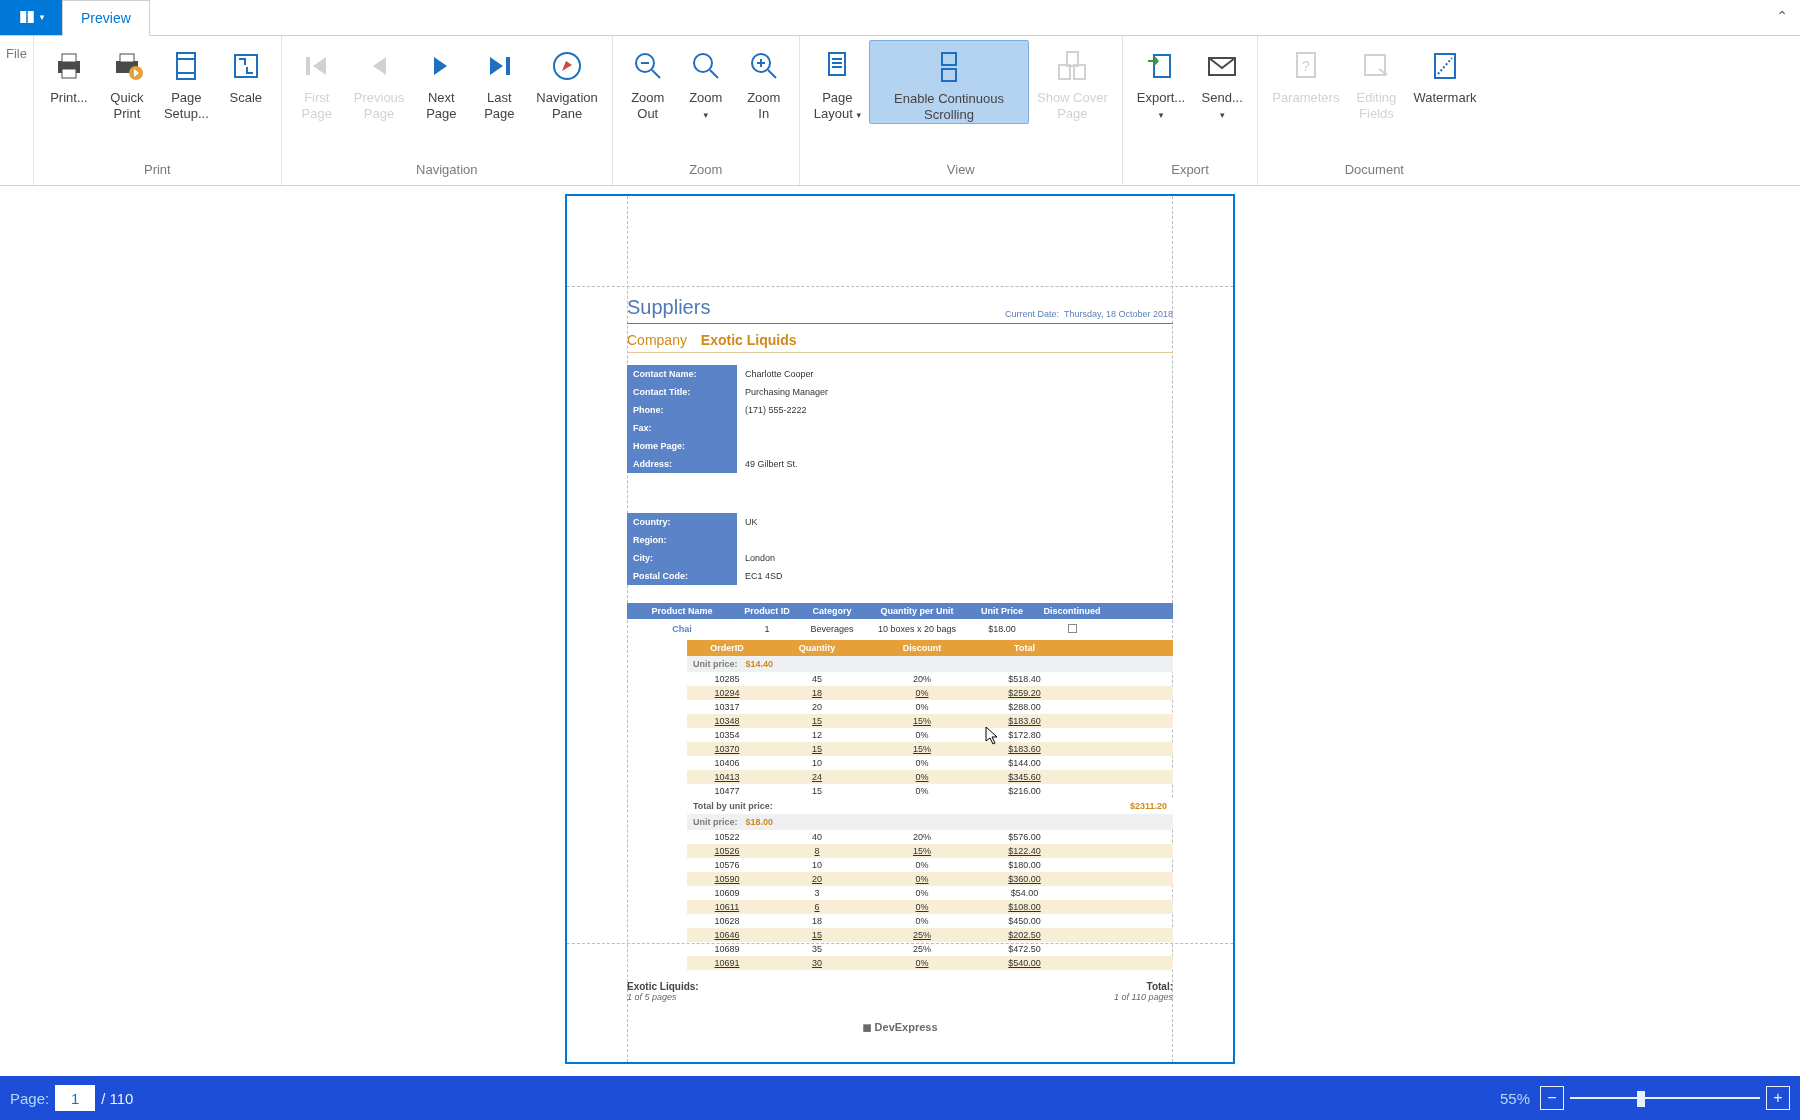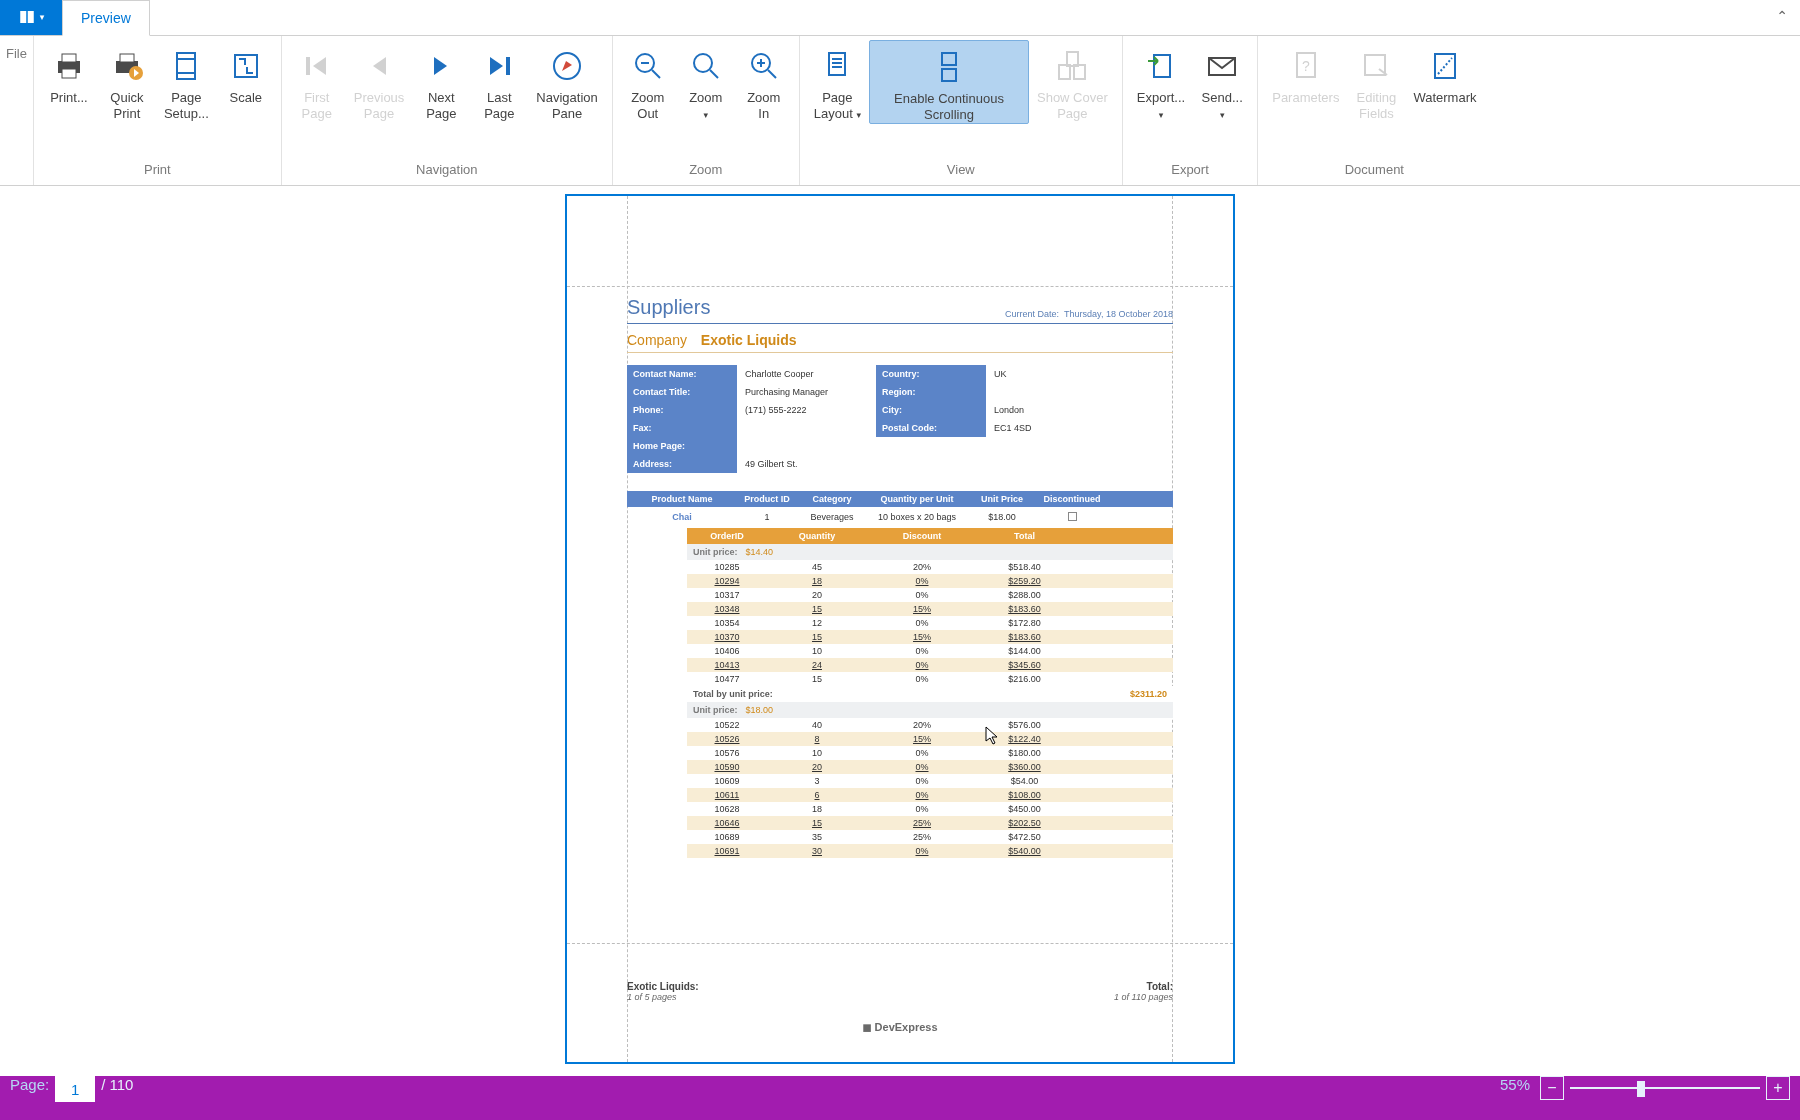--- a/index.html
+++ b/index.html
@@ -42,53 +42,53 @@
 .m-top   { top:90px; left:0; width:100%; border-width:1px 0 0 0; }
 .m-bot   { bottom:118px; left:0; width:100%; border-width:1px 0 0 0; }
 
 .content { position:absolute; left:60px; right:60px; top:100px; font-size:10.5px; color:#333; }
 .sup-title { color:#4f78b4; font-size:20px; border-bottom:1px solid #4f78b4; padding-bottom:4px; display:flex; justify-content:space-between; align-items:flex-end; }
 .sup-title .date { font-size:9px; color:#5b7fb5; }
 .company-line { margin-top:8px; font-size:14px; border-bottom:1px solid #e2c89a; padding-bottom:4px; }
 .company-line .clbl { color:#d08a1a; }
 .company-line .cval { color:#d08a1a; font-weight:bold; margin-left:10px; }
 
-.info-row { display:flex; gap:40px; margin-top:12px; }
+.info-row { display:flex; gap:40px; margin-top:12px;flex-direction:column; }
 .info-col { display:flex; flex-direction:column; gap:0; }
 .info-pair { display:flex; align-items:stretch; }
 .info-k { width:110px; background:#5b84c8; color:#fff; font-size:9px; font-weight:bold; padding:4px 6px; }
 .info-v { font-size:9px; padding:4px 8px; }
 
 .prod-header, .ord-header { display:flex; color:#fff; font-size:9px; font-weight:bold; margin-top:18px; }
 .prod-header { background:#5b84c8; }
 .ord-header  { background:#e6a03a; margin-top:0; }
 .cell { padding:3px 4px; text-align:center; }
 .c-pn{width:110px;} .c-pi{width:60px;} .c-cat{width:70px;} .c-qpu{width:100px;} .c-up{width:70px;} .c-dis{width:70px;}
 .c-oid{width:80px;} .c-qty{width:100px;} .c-dpc{width:110px;} .c-tot{width:95px;}
 .prod-row { display:flex; font-size:9px; padding:2px 0; }
 .prod-row .cell { color:#333; }
 .prod-row .c-pn { color:#5b84c8; font-weight:bold; }
 .indent { margin-left:60px; }
 .unit-price { background:#eef0f2; font-size:9px; padding:3px 6px; }
-.unit-price .k{color:#7a7a7a; font-weight:bold;} .unit-price .v{color:#d08a1a; font-weight:normal; margin-left:8px;}
+.unit-price .k{color:#7a7a7a; font-weight:bold;} .unit-price .v{color:#d08a1a; font-weight:bold; margin-left:8px;}
 .ord-row { display:flex; font-size:9px; }
 .ord-row.alt { background:#f8edd5;text-decoration:underline; }
 .ord-row .cell { padding:2px 4px; }
 .subtot { display:flex; font-size:9px; font-weight:bold; padding:3px 6px; background:#fff; }
 .subtot .k{flex:1;color:#5b5b5b;} .subtot .v{color:#d08a1a;}
 
 .footer { position:absolute; left:60px; right:60px; bottom:60px; font-size:10px; display:flex; justify-content:space-between; color:#444; }
 .footer .l b, .footer .r b { font-weight:bold; }
 .footer .sub { font-style:italic; font-size:9px; color:#666; }
 .devex { position:absolute; left:0; right:0; bottom:28px; text-align:center; font-size:11px; color:#6a6a6a; font-weight:bold; }
 
 .cursor { position:absolute; width:14px; height:20px; pointer-events:none; }
 
 
-.status { height:44px; background:#a21caf; color:#e6f1fb; display:flex; padding:0 10px; font-size:15px; }
+.status { height:44px; background:#1d4ed8; color:#e6f1fb; display:flex; align-items:center; padding:0 10px; font-size:15px; }
 .status .plbl { color:#b6d6f3; }
 .status input { width:40px; height:26px; text-align:center; background:#fff; color:#0078d7; border:none; margin:0 6px; font-size:15px; }
 .status .spacer { flex:1; }
 .zoomlbl { color:#b6d6f3; margin-right:10px; }
 .zbtn { width:24px; height:24px; border:1px solid #e6f1fb; display:flex; align-items:center; justify-content:center; font-size:16px; }
 .slider { width:190px; height:24px; position:relative; margin:0 6px; }
 .slider .track { position:absolute; top:11px; left:0; right:0; height:2px; background:#e6f1fb; }
 .slider .thumb { position:absolute; top:5px; left:35%; width:8px; height:16px; background:#e6f1fb; }
 </style>
 </head>

